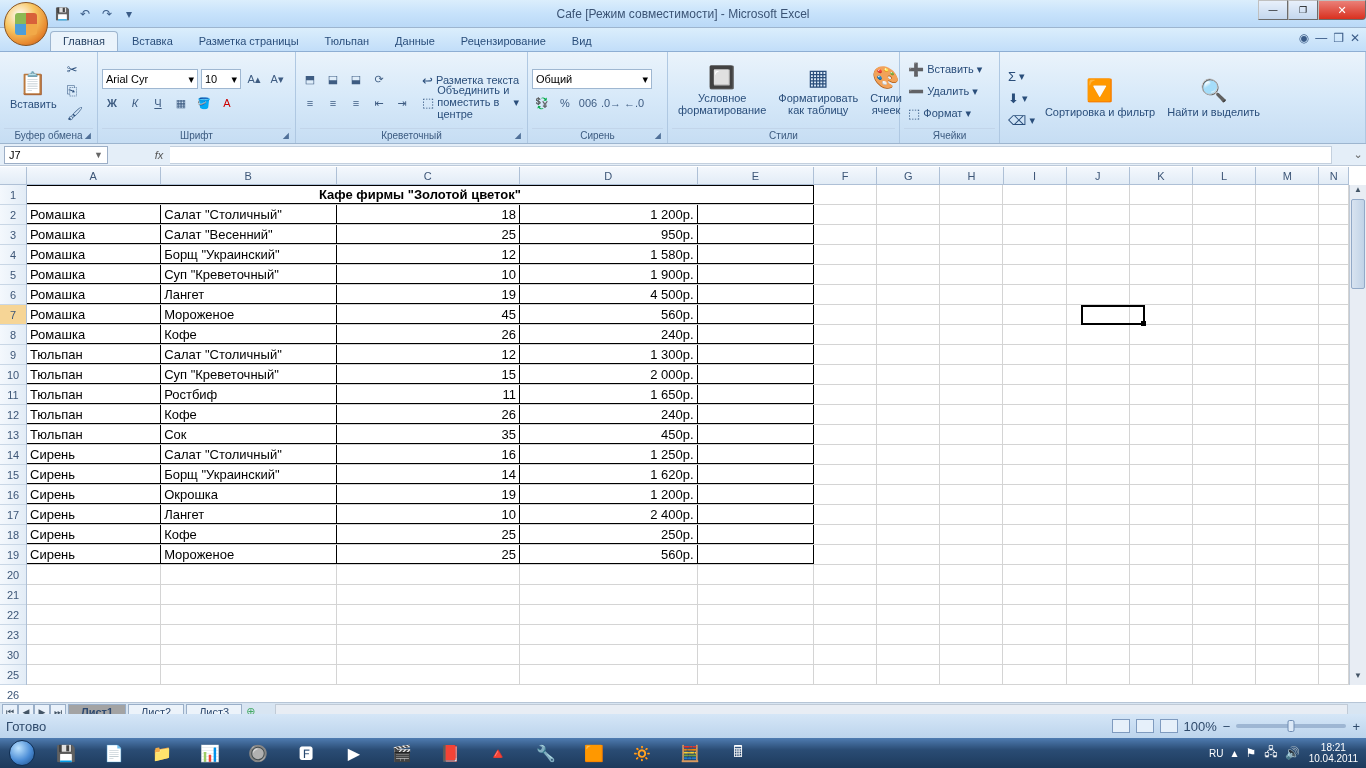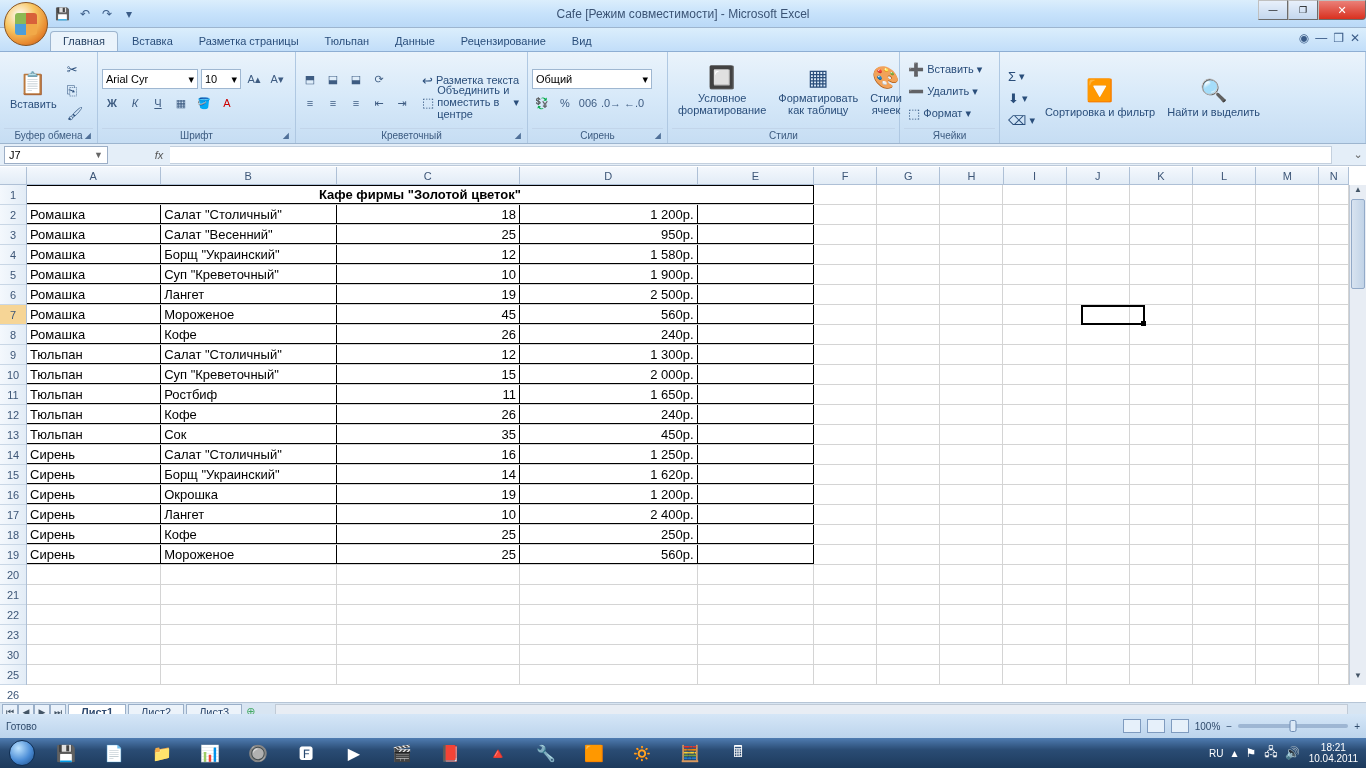--- a/index.html
+++ b/index.html
@@ -67,25 +67,25 @@
 .active-cell::after{content:"";position:absolute;right:-3px;bottom:-3px;width:5px;height:5px;background:#000;}
 .vscroll{position:absolute;top:18px;right:0;bottom:17px;width:17px;background:#e8edf4;border-left:1px solid #c0cad6;}
 .vscroll .thumb{position:absolute;top:14px;left:1px;right:1px;height:90px;background:linear-gradient(to right,#d8e3f0,#c1d3e7);border:1px solid #93aac8;border-radius:2px;cursor:pointer;}
 .vscroll .arr{position:absolute;left:0;right:0;height:14px;text-align:center;font-size:8px;color:#456;cursor:pointer;}
 
 
 .sheet-bar{position:absolute;bottom:48px;left:0;right:0;height:18px;background:#d8e5f2;display:flex;align-items:center;border-top:1px solid #b6c5d6;}
 .sheet-nav{display:flex;margin-left:2px;}
 .sheet-nav span{width:16px;height:16px;border:1px solid #9aafc8;background:#e9f1fa;text-align:center;font-size:9px;line-height:14px;color:#456;cursor:pointer;}
 .sheet-tab{padding:1px 12px;border:1px solid #9aafc8;border-bottom:none;background:#ecf3fa;font-size:11px;color:#2e4a70;margin-left:2px;border-radius:0 0 4px 4px;cursor:pointer;}
-.sheet-tab.active{background:#ffffff;font-weight:bold;}
+.sheet-tab.active{background:#a3a3a3;font-weight:bold;}
 .sheet-hscroll{flex:1;margin-left:20px;height:16px;background:#e8edf4;border:1px solid #c0cad6;position:relative;margin-right:18px;}
 
 
-.status-bar{position:absolute;bottom:30px;left:0;right:0;height:18px;background:linear-gradient(#d5e6f7,#bcd4ec);display:flex;align-items:center;font-size:10px;color:#2f4a6b;padding:12px 6px;}
+.status-bar{position:absolute;bottom:30px;left:0;right:0;height:18px;background:linear-gradient(#d5e6f7,#bcd4ec);display:flex;align-items:center;font-size:13px;color:#2f4a6b;padding:12px 6px;}
 .status-right{margin-left:auto;display:flex;align-items:center;gap:6px;}
 .view-btn{width:18px;height:14px;border:1px solid #7f9bbf;background:#e6f0fa;cursor:pointer;}
 .zoom-slider{width:110px;height:4px;background:#9eb6d3;position:relative;border-radius:2px;}
 .zoom-slider .tk{position:absolute;left:50%;top:-4px;width:7px;height:12px;background:#dce9f7;border:1px solid #6e8cb3;border-radius:2px;transform:translateX(-50%);cursor:pointer;}
 
 
 .taskbar{position:absolute;bottom:0;left:0;right:0;height:30px;background:linear-gradient(#4f7cb1,#2a4c74 40%,#1d3a5c);display:flex;align-items:center;padding:0 2px;}
 .start{width:40px;height:30px;display:flex;align-items:center;justify-content:center;cursor:pointer;}
 .start-orb{width:26px;height:26px;border-radius:50%;background:radial-gradient(circle at 35% 30%,#bde3ff,#4a8cd6 55%,#1a4a82);border:1px solid #0e2d52;position:relative;}
 .tb-item{width:48px;height:28px;display:flex;align-items:center;justify-content:center;font-size:16px;cursor:pointer;color:#fff;}
@@ -404,21 +404,21 @@
         <div class="cell" style="width: 64px;"></div>
         <div class="cell" style="width: 64px;"></div>
         <div class="cell" style="width: 64px;"></div>
         <div class="cell" style="width: 64px;"></div>
         <div class="cell" style="width: 30px;"></div>
       </div>
       <div class="row">
         <div class="cell bord" style="width: 136px;">Ромашка</div>
         <div class="cell bord" style="width: 178px;">Лангет</div>
         <div class="cell bord right" style="width: 186px;">19</div>
-        <div class="cell bord right" style="width: 180px;">2 500р.</div>
+        <div class="cell bord right" style="width: 180px;">4 500р.</div>
         <div class="cell bord" style="width: 118px;"></div>
         <div class="cell" style="width: 64px;"></div>
         <div class="cell" style="width: 64px;"></div>
         <div class="cell" style="width: 64px;"></div>
         <div class="cell" style="width: 64px;"></div>
         <div class="cell" style="width: 64px;"></div>
         <div class="cell" style="width: 64px;"></div>
         <div class="cell" style="width: 64px;"></div>
         <div class="cell" style="width: 64px;"></div>
         <div class="cell" style="width: 30px;"></div>

